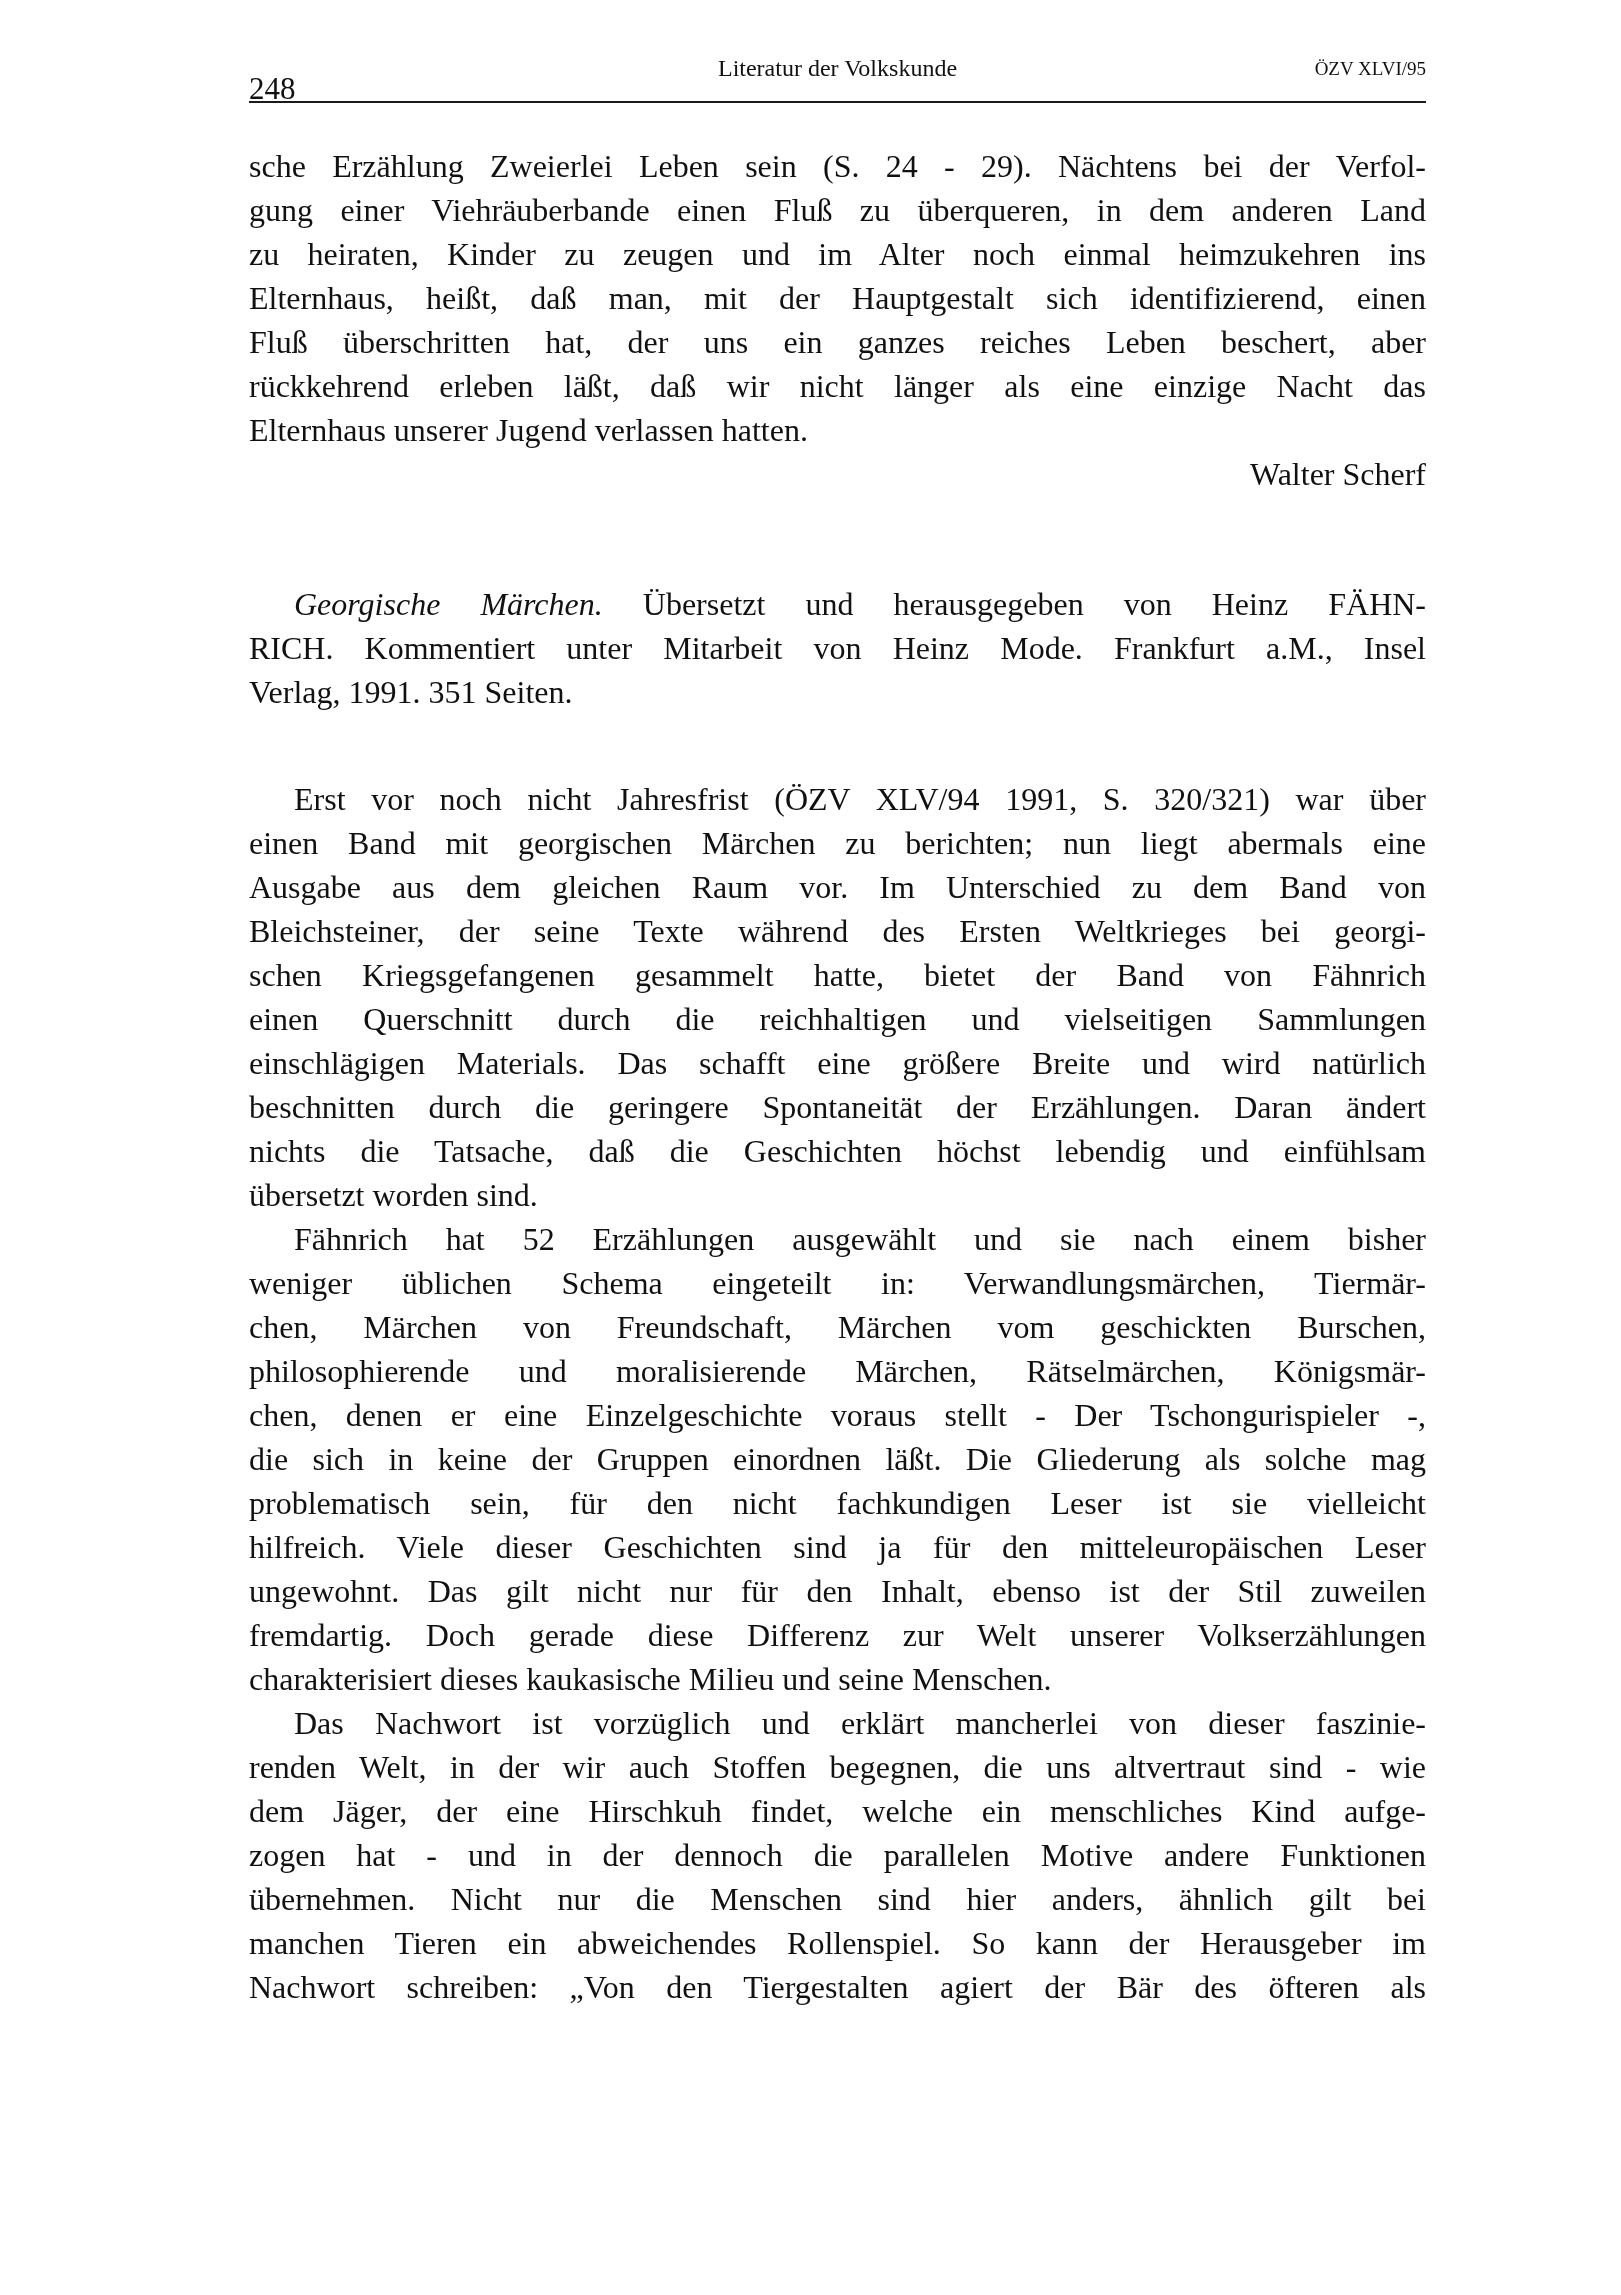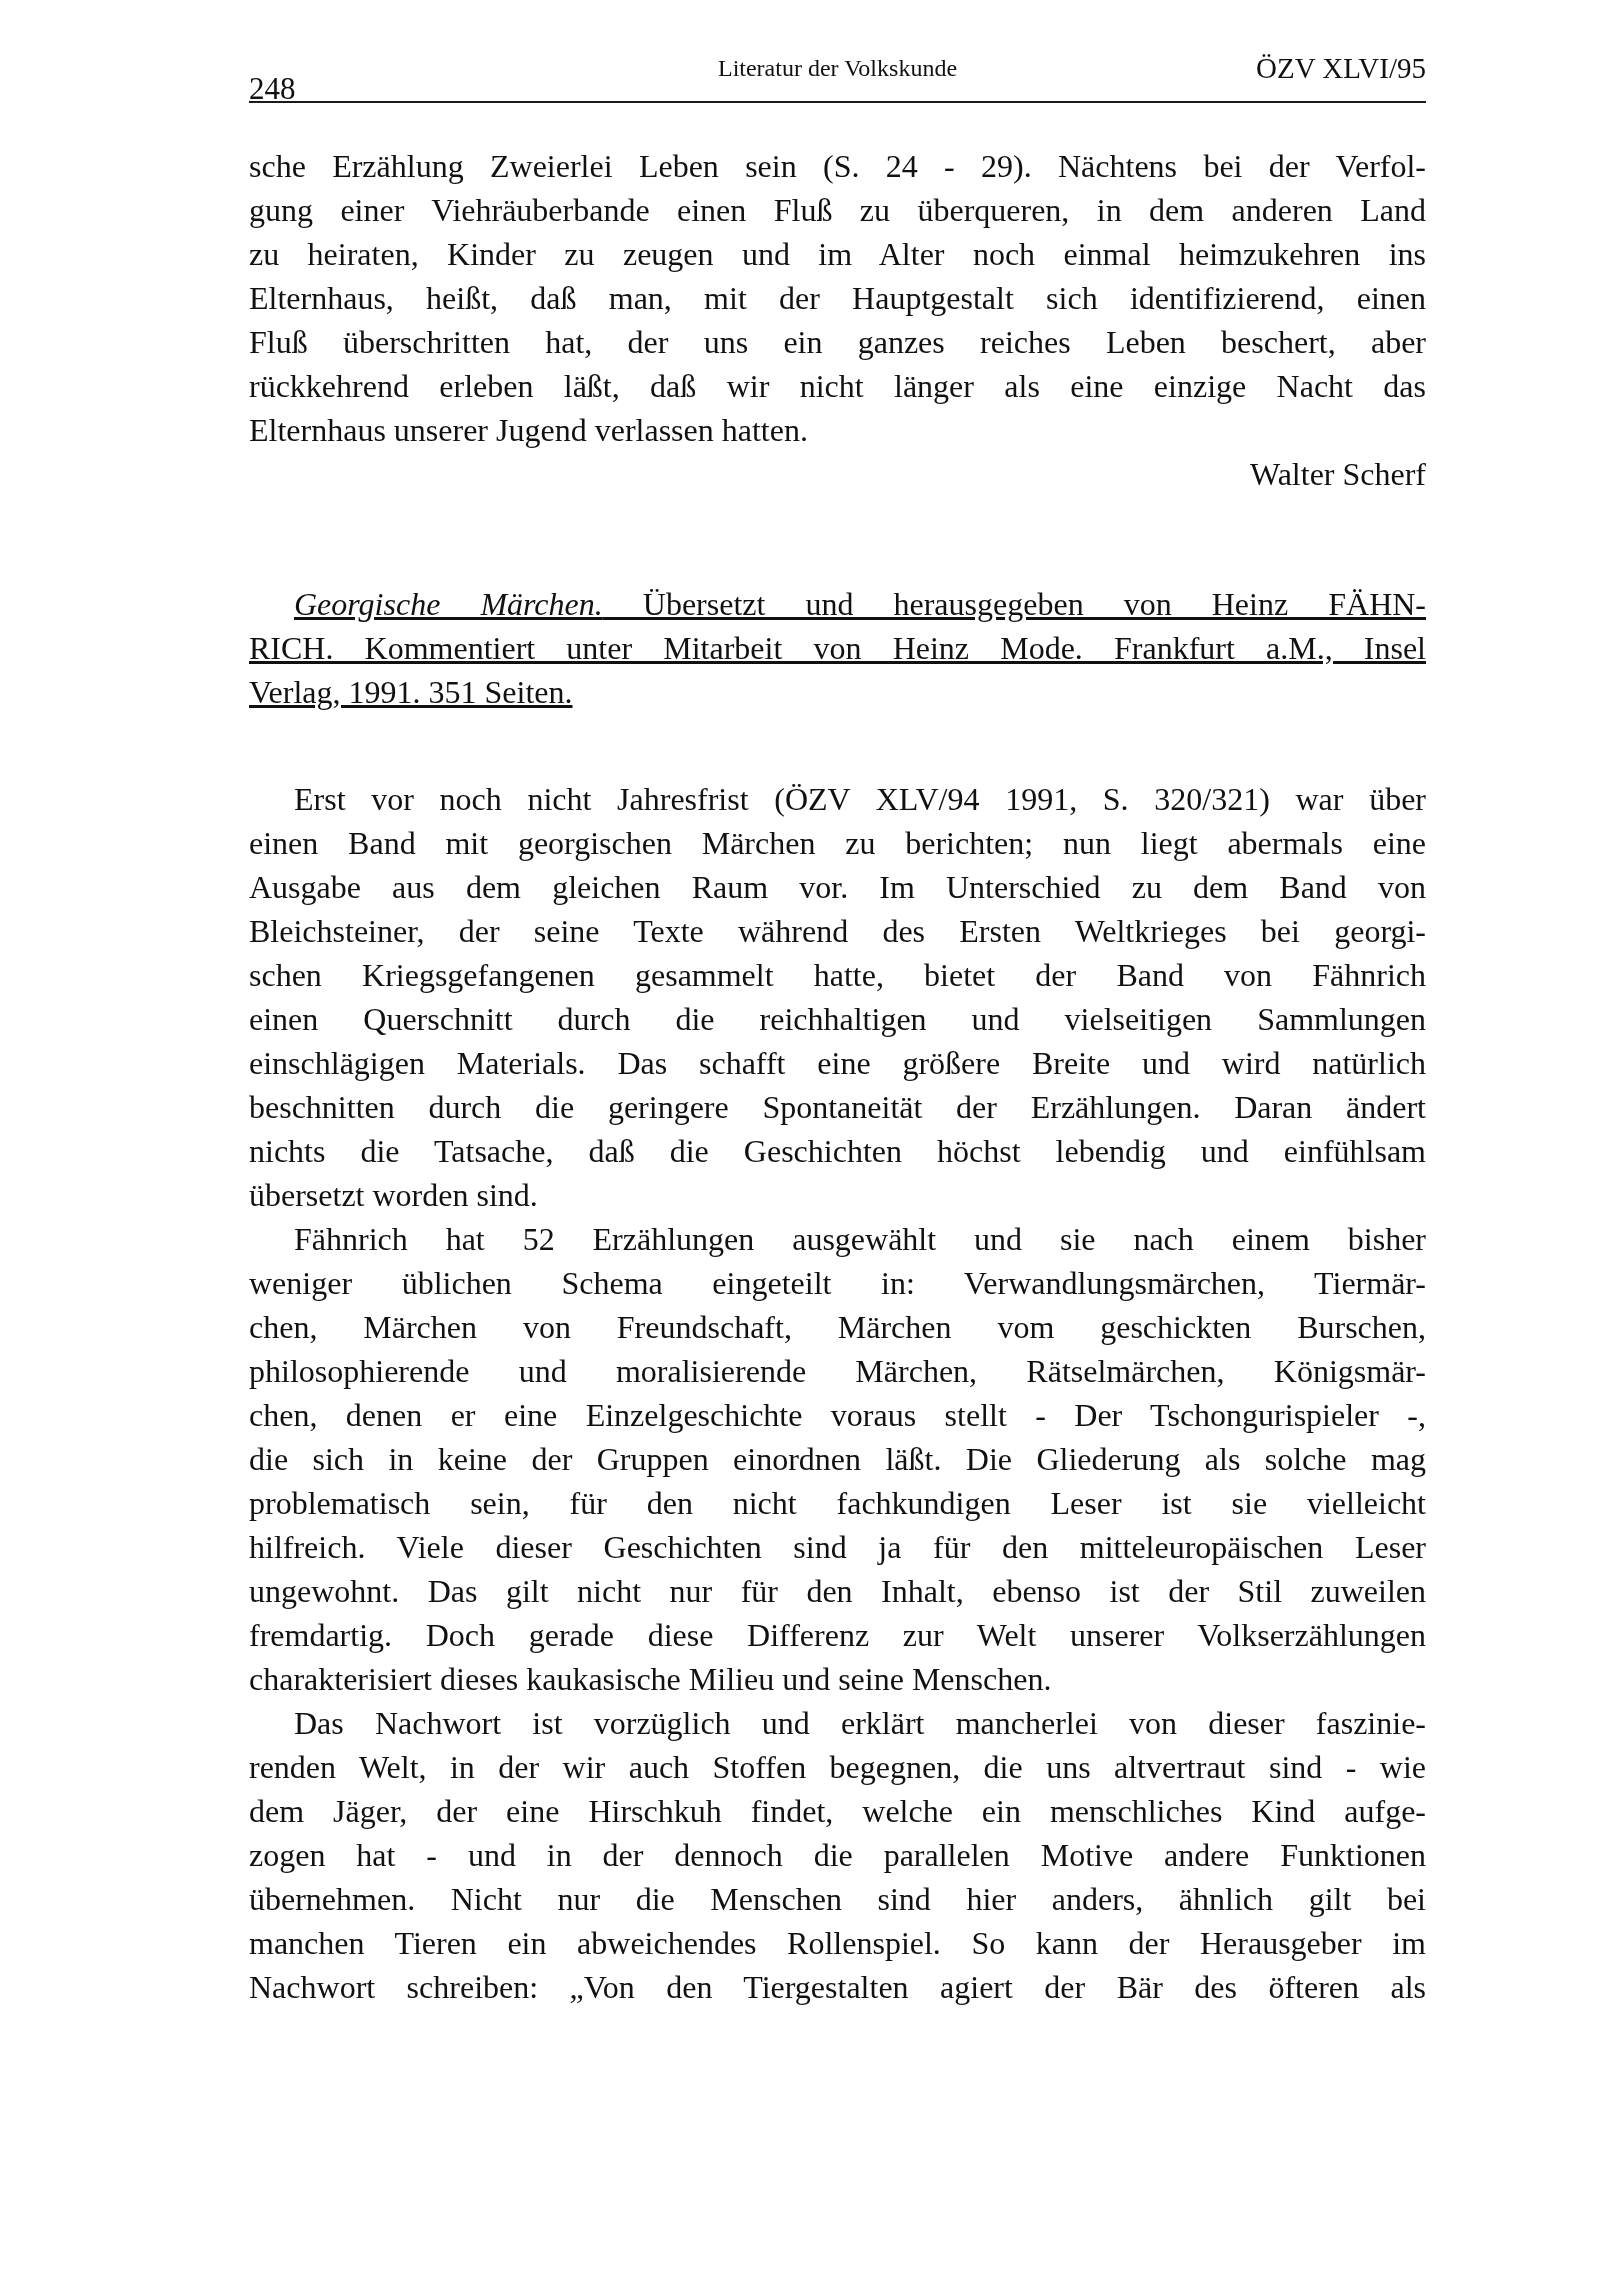--- a/index.html
+++ b/index.html
@@ -3,21 +3,21 @@
 <meta charset="utf-8">
 <style>
   html, body { margin: 0; padding: 0; background: #ffffff; }
   body { width: 1622px; height: 2295px; position: relative; overflow: hidden;
          font-family: "Liberation Serif", "DejaVu Serif", serif; color: #111; }
   .page { position: absolute; left: 249px; top: 0; width: 1177px; }
   .running-head { position: absolute; top: 50px; left: 0; width: 1177px; height: 37px;
                   font-size: 31px; line-height: 37px; }
   .rh-left { position: absolute; left: 0; top: 0; margin-top: 20px; }
   .rh-center { position: absolute; left: 0; right: 0; top: 0; text-align: center; font-size: 24px; }
-  .rh-right { position: absolute; right: 0; top: 0; font-size: 29px; text-align: center; }
+  .rh-right { position: absolute; right: 0; top: 0; font-size: 19px; text-align: center; }
   .head-rule { position: absolute; top: 101px; left: 0; width: 1177px; height: 2.4px; background: #1a1a1a; }
   .block { position: absolute; left: 0; width: 1177px; font-size: 32px; }
   .line { display: block; height: 44px; line-height: 44px; white-space: nowrap;
           text-align: justify; text-align-last: justify; }
   .line.last { text-align: center; text-align-last: left; }
   .line.indent { padding-left: 45px; }
   .signature { text-align: right; text-align-last: right; }
   em.book-title { font-style: italic; }
 </style>
 </head>
@@ -36,21 +36,21 @@
     <span class="line">sche Erzählung Zweierlei Leben sein (S. 24 - 29). Nächtens bei der Verfol-</span>
     <span class="line">gung einer Viehräuberbande einen Fluß zu überqueren, in dem anderen Land</span>
     <span class="line">zu heiraten, Kinder zu zeugen und im Alter noch einmal heimzukehren ins</span>
     <span class="line">Elternhaus, heißt, daß man, mit der Hauptgestalt sich identifizierend, einen</span>
     <span class="line">Fluß überschritten hat, der uns ein ganzes reiches Leben beschert, aber</span>
     <span class="line">rückkehrend erleben läßt, daß wir nicht länger als eine einzige Nacht das</span>
     <span class="line last">Elternhaus unserer Jugend verlassen hatten.</span>
     <span class="line signature">Walter Scherf</span>
   </div>
 
-  <div class="block" style="top:582px;text-decoration:underline;">
+  <div class="block" style="top:582px;">
     <span class="line indent"><em class="book-title">Georgische Märchen.</em><span> Übersetzt und herausgegeben von Heinz FÄHN-</span></span>
     <span class="line">RICH. Kommentiert unter Mitarbeit von Heinz Mode. Frankfurt a.M., Insel</span>
     <span class="line last">Verlag, 1991. 351 Seiten.</span>
   </div>
 
   <div class="block" style="top:777px;">
     <div>
       <span class="line indent">Erst vor noch nicht Jahresfrist (ÖZV XLV/94 1991, S. 320/321) war über</span>
       <span class="line">einen Band mit georgischen Märchen zu berichten; nun liegt abermals eine</span>
       <span class="line">Ausgabe aus dem gleichen Raum vor. Im Unterschied zu dem Band von</span>

